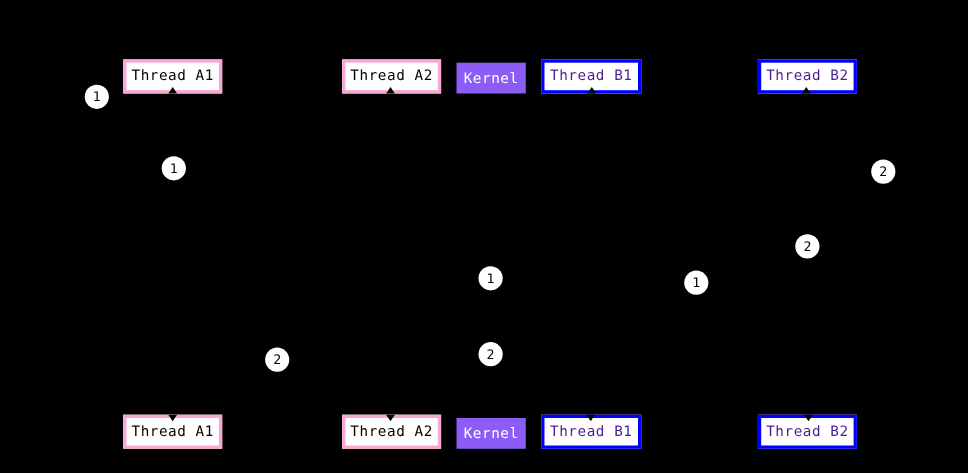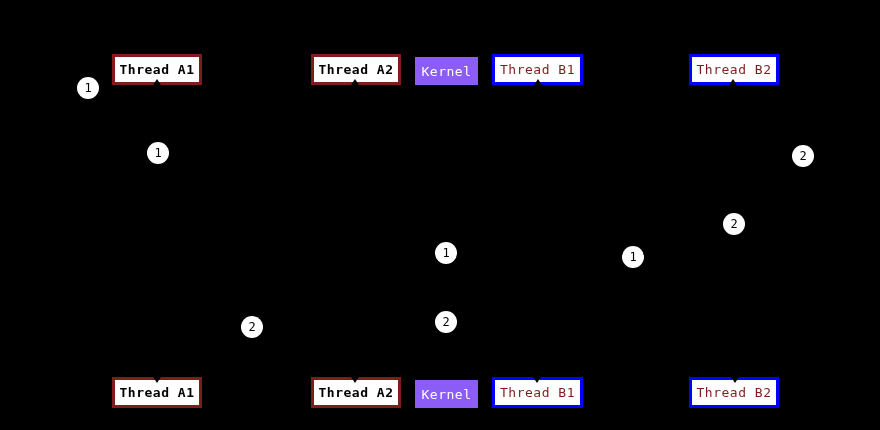--- a/index.html
+++ b/index.html
@@ -17,27 +17,26 @@
   }
   .node {
     position: absolute;
     box-sizing: border-box;
     background: #ffffff;
     display: flex;
     align-items: center;
     justify-content: center;
   }
   .node.thread_a {
-    border: 3px solid #7f1d1d;
+    border: 3px solid #f9a8d4;
     color: #000000;
-    font-weight: bold;
   }
   .node.thread_b {
     border: 3px solid #0000ff;
-    color: #7f1d1d;
+    color: #4c1d95;
   }
   .node.kernel {
     background: #8b5cf6;
     border: none;
     color: #ffffff;
   }
   .node .label {
     font-size: 13px;
     line-height: 1;
     white-space: pre;

